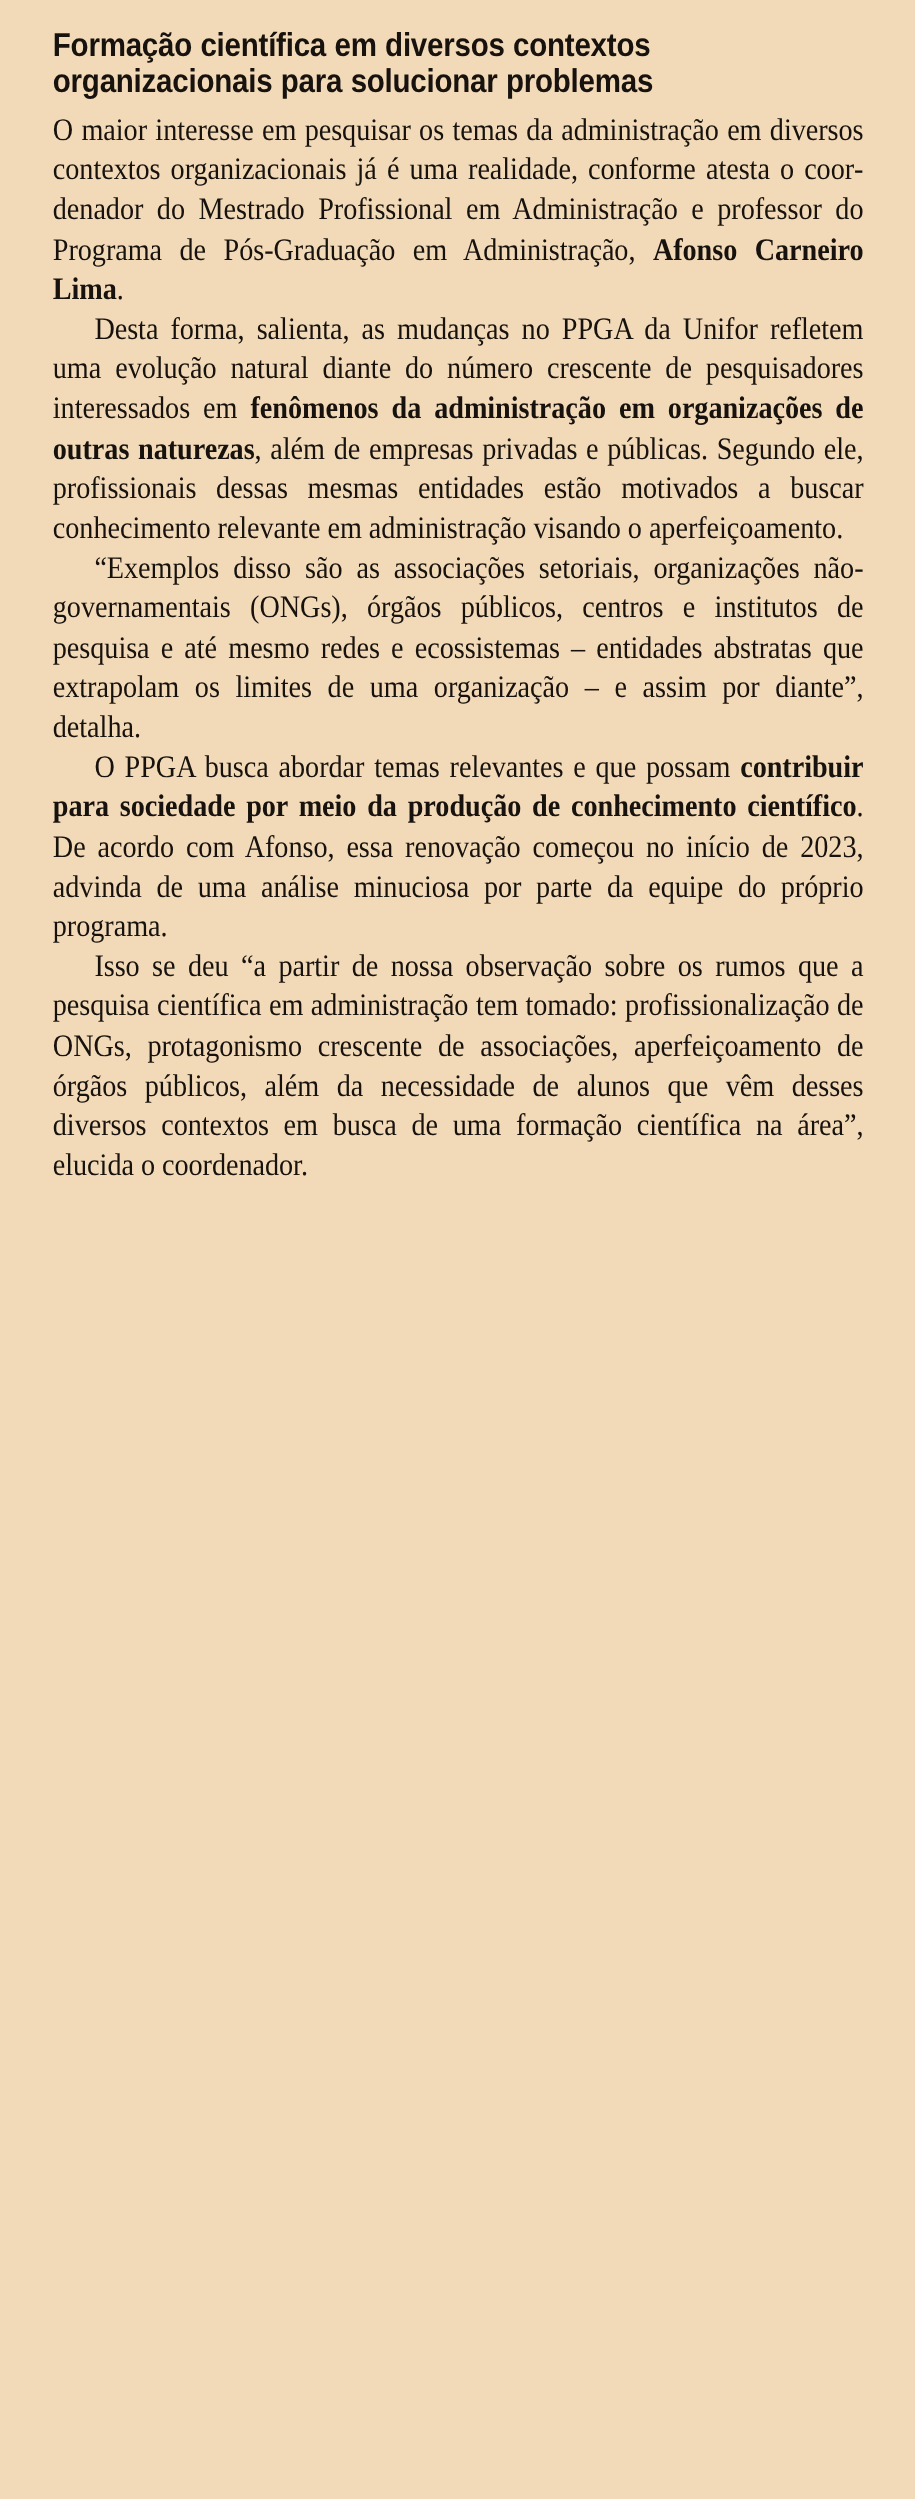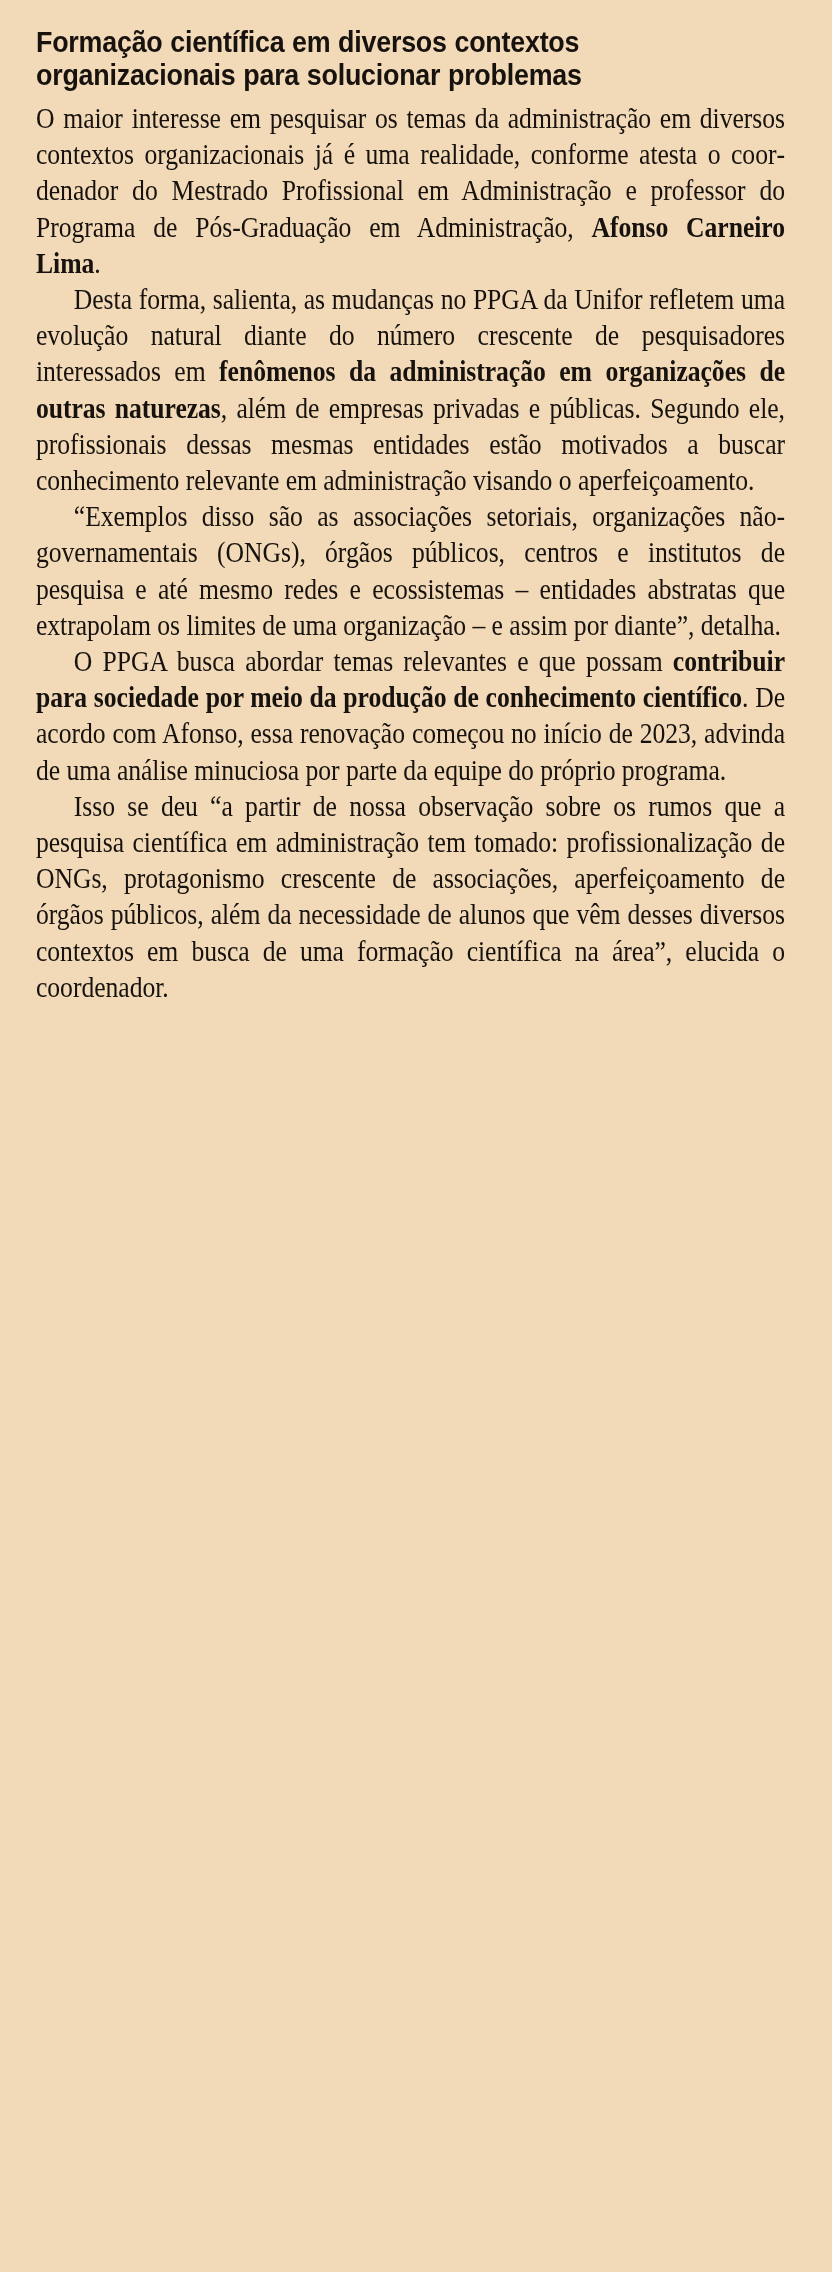--- a/index.html
+++ b/index.html
@@ -14,21 +14,21 @@
     background: #f2dab9;
     font-family: "Liberation Serif", "DejaVu Serif", serif;
     color: #17120d;
     overflow: hidden;
   }
 
   #article {
     box-sizing: border-box;
     width: 832px;
     height: 2272px;
-    padding: 26px 47px 0 36px;
+    padding: 26px 47px 0 48px;
     background: #f2dab9;
   }
 
   
   .headline {
     margin: 0 0 10px 0;
     padding: 0;
     font-family: "Liberation Sans Narrow", "Liberation Sans", "DejaVu Sans", sans-serif;
     font-weight: 700;
     font-size: 30px;

